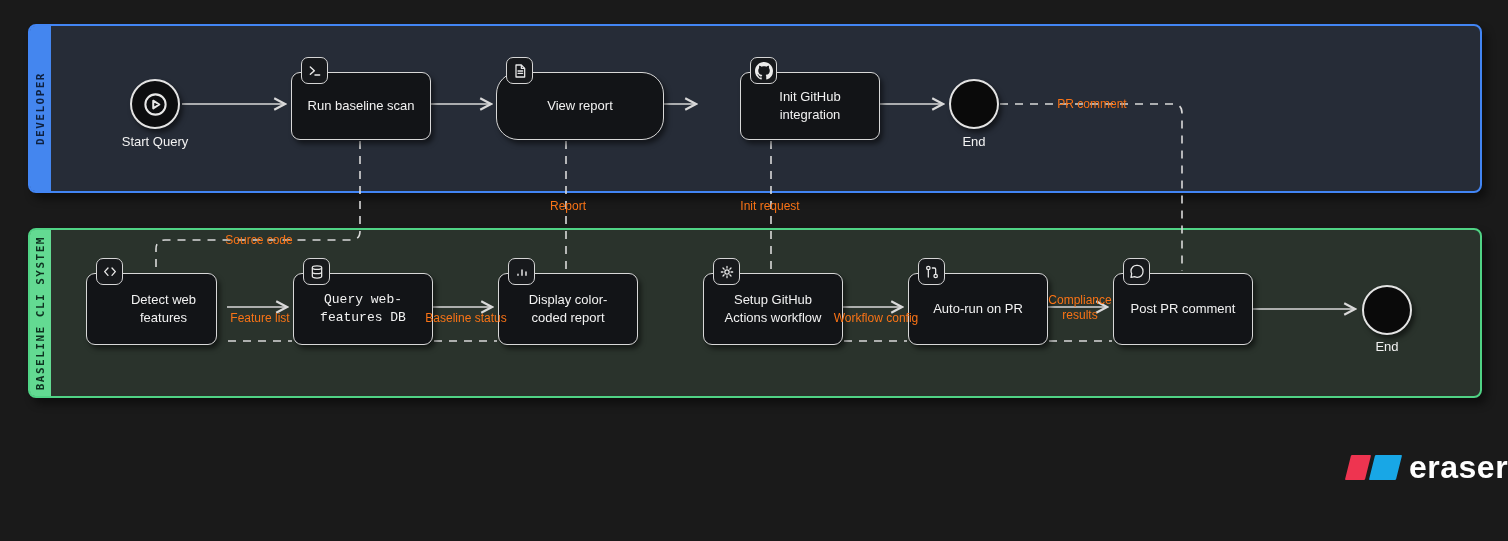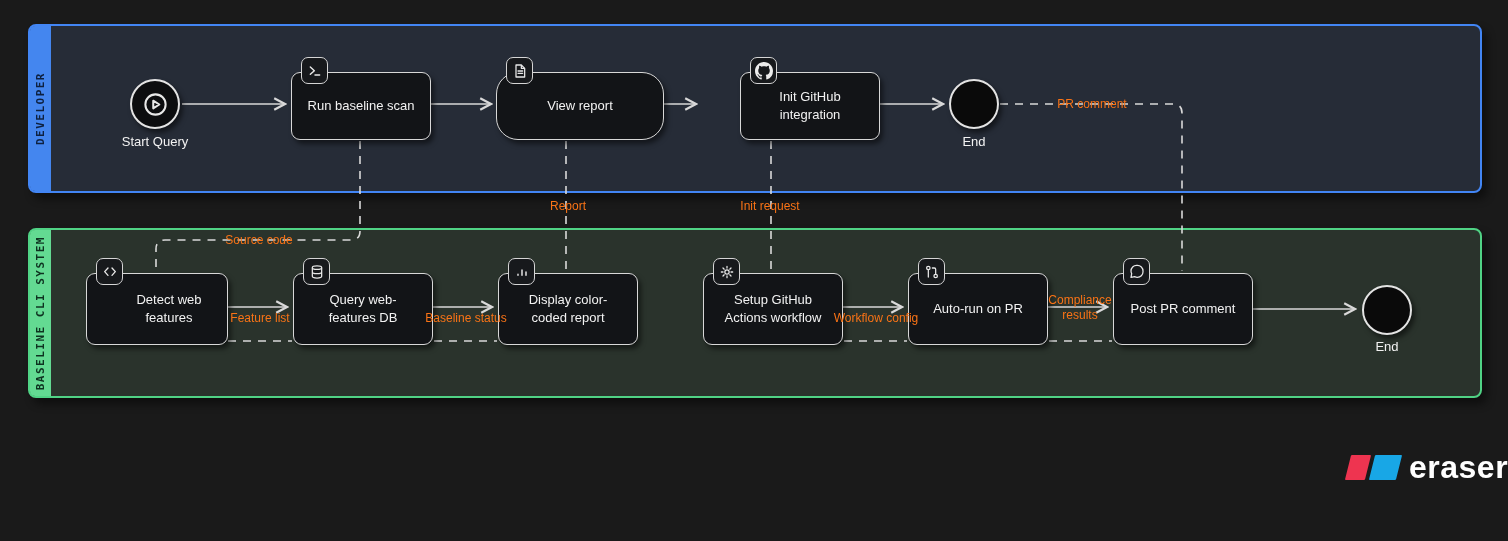--- a/index.html
+++ b/index.html
@@ -152,30 +152,30 @@
       <svg class="icon" width="18" height="18" viewBox="0 0 16 16">
         <path fill="#ececec" d="M8 0C3.58 0 0 3.58 0 8c0 3.54 2.29 6.53 5.47 7.59.4.07.55-.17.55-.38 0-.19-.01-.82-.01-1.49-2.01.37-2.53-.49-2.69-.94-.09-.23-.48-.94-.82-1.13-.28-.15-.68-.52-.01-.53.63-.01 1.08.58 1.23.82.72 1.21 1.87.87 2.33.66.07-.52.28-.87.51-1.07-1.78-.2-3.64-.89-3.64-3.95 0-.87.31-1.59.82-2.15-.08-.2-.36-1.02.08-2.12 0 0 .67-.21 2.2.82.64-.18 1.32-.27 2-.27s1.36.09 2 .27c1.53-1.04 2.2-.82 2.2-.82.44 1.1.16 1.92.08 2.12.51.56.82 1.27.82 2.15 0 3.07-1.87 3.75-3.65 3.95.29.25.54.73.54 1.48 0 1.07-.01 1.93-.01 2.2 0 .21.15.46.55.38A8.01 8.01 0 0 0 16 8c0-4.42-3.58-8-8-8z"></path>
       </svg>
     </div>
     <span>Init GitHub integration</span>
   </div>
 
   <div class="circle" style="left:949px; top:79px; background:#0a0a0a;"></div>
   <div class="node-caption" style="left:974px; top:134px;">End</div>
 
-  <div class="node" style="left:86px; top:273px; width:142px; height:72px;padding-left:36px;">
+  <div class="node" style="left:86px; top:273px; width:131px; height:72px;padding-left:36px;">
     <div class="badge">
       <svg class="icon" width="16" height="16" viewBox="0 0 24 24">
         <path d="M9 6 L4 11.5 L9 17 M15 6 L20 11.5 L15 17" fill="none" stroke="#e8e8e8" stroke-width="2" stroke-linecap="round" stroke-linejoin="round"></path>
       </svg>
     </div>
     <span>Detect web features</span>
   </div>
 
-  <div class="node" style="left:293px; top:273px; width:140px; height:72px;">
+  <div class="node" style="left:293px; top:273px; width:140px; height:72px;font-family:Liberation Mono, monospace;">
     <div class="badge">
       <svg class="icon" width="16" height="16" viewBox="0 0 24 24">
         <ellipse cx="12" cy="5.5" rx="7" ry="2.6" fill="none" stroke="#e8e8e8" stroke-width="1.9"></ellipse>
         <path d="M5 5.5 V18.5 A7 2.6 0 0 0 19 18.5 V5.5 M5 12 A7 2.6 0 0 0 19 12" fill="none" stroke="#e8e8e8" stroke-width="1.9"></path>
       </svg>
     </div>
     <span>Query web-features DB</span>
   </div>
 
   <div class="node" style="left:498px; top:273px; width:140px; height:72px;">

